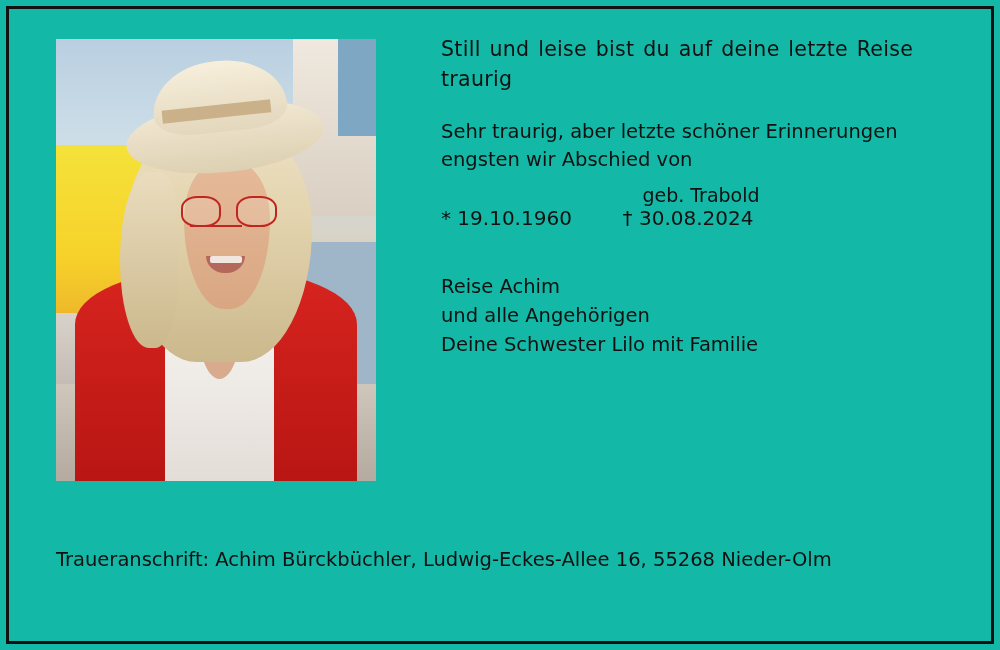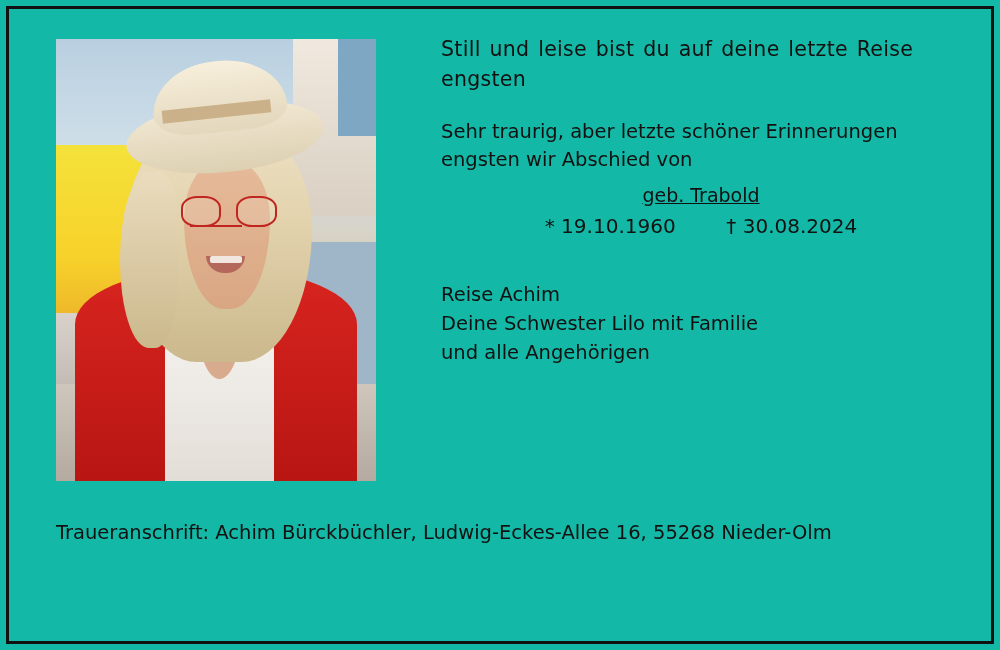--- a/index.html
+++ b/index.html
@@ -249,42 +249,39 @@
     text-align: center;
     font-size: 39px;
     line-height: 1.1;
     color: #0d0d0d;
   }
   .born-name {
     margin-top: 10px;
     text-align: center;
     font-size: 19px;
     color: #111;
-    text-decoration: underline;
   }
   .dates {
-    margin-top: 8px;
-    text-align: center;
     font-size: 20px;
     color: #111;
   }
   .dates .gap { display:inline-block; width: 38px; }
   .survivors {
     margin-top: 42px;
     font-size: 19.5px;
     line-height: 1.5;
     color: #111;
   }
 
   
   .footer {
     position: absolute;
     left: 47px;
     right: 40px;
-    top: 512px;
+    top: 539px;
   }
   .footer .addr {
     font-size: 19.5px;
     color: #111;
     margin-bottom: 18px;
   }
   .footer .note {
     font-size: 18px;
     line-height: 1.5;
     color: #111;
@@ -320,40 +317,40 @@
         <div class="lens r"></div>
       </div>
       <div class="bridge"></div>
       <div class="mouth"></div>
       <div class="mouth-teeth"></div>
     </div>
 
     <div class="text-col">
       <div class="verse">
         <div>Still und leise bist du auf deine letzte Reise</div>
-        <div>engsten</div>
+        <div>traurig</div>
       </div>
 
       <div class="intro">
         <div>Sehr traurig, aber letzte schöner Erinnerungen</div>
         <div>engsten wir Abschied von</div>
       </div>
 
       <div class="born-name">geb. Trabold</div>
 
       <div class="dates">
         <span>* 19.10.1960</span>
         <span class="gap"></span>
         <span>† 30.08.2024</span>
       </div>
 
       <div class="survivors">
         <div>Reise Achim</div>
+        <div>und alle Angehörigen</div>
         <div>Deine Schwester Lilo mit Familie</div>
-        <div>und alle Angehörigen</div>
       </div>
     </div>
 
     <div class="footer">
       <div class="addr">Traueranschrift: Achim Bürckbüchler, Ludwig-Eckes-Allee 16, 55268 Nieder-Olm</div>
       <div class="note">
       </div>
     </div>
 
   </div>

